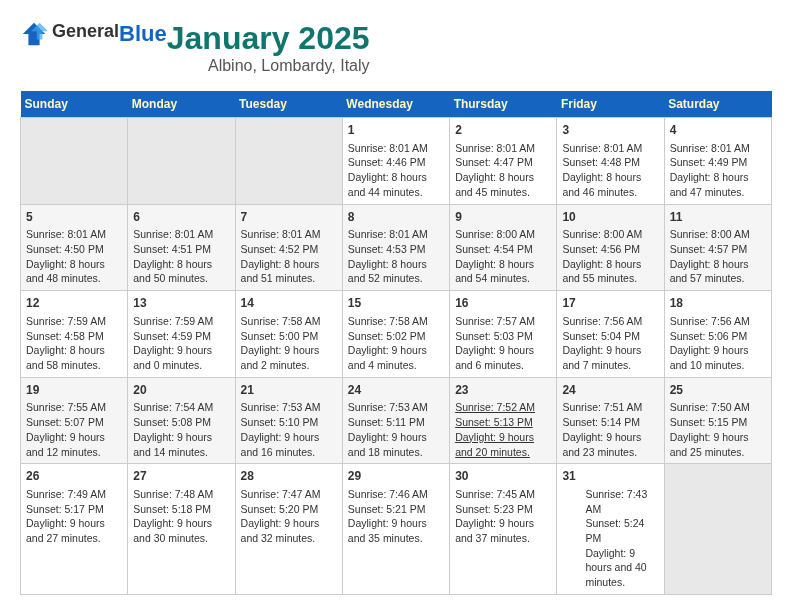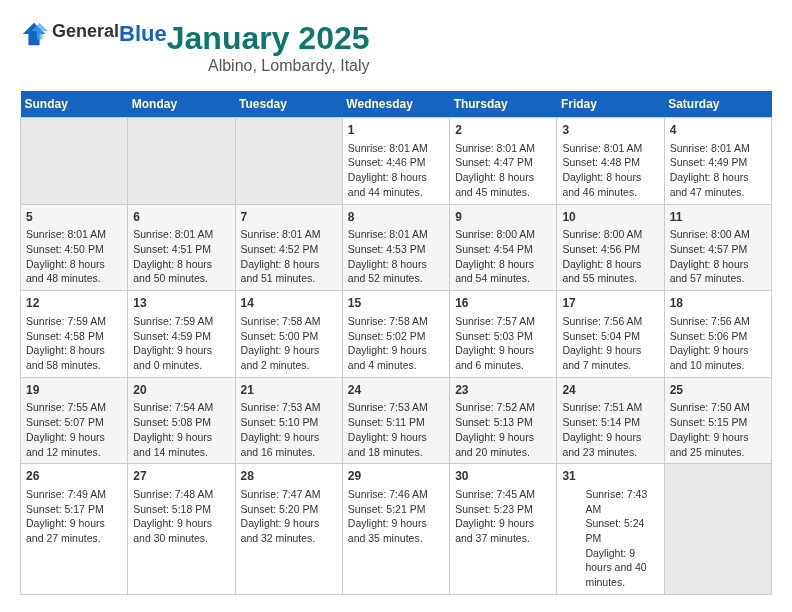--- a/index.html
+++ b/index.html
@@ -251,21 +251,21 @@
 Daylight: 9 hours and 16 minutes.</div>
         </td>
         <td>
           <span class="day-num">24</span>
           <div class="day-info" style="white-space: pre-line;">Sunrise: 7:53 AM
 Sunset: 5:11 PM
 Daylight: 9 hours and 18 minutes.</div>
         </td>
         <td>
           <span class="day-num">23</span>
-          <div class="day-info" style="white-space: pre-line;">Sunrise: 7:52 AM
+          <div class="day-info" style="white-space: pre-line; text-decoration: underline;">Sunrise: 7:52 AM
 Sunset: 5:13 PM
 Daylight: 9 hours and 20 minutes.</div>
         </td>
         <td>
           <span class="day-num">24</span>
           <div class="day-info" style="white-space: pre-line;">Sunrise: 7:51 AM
 Sunset: 5:14 PM
 Daylight: 9 hours and 23 minutes.</div>
         </td>
         <td>

